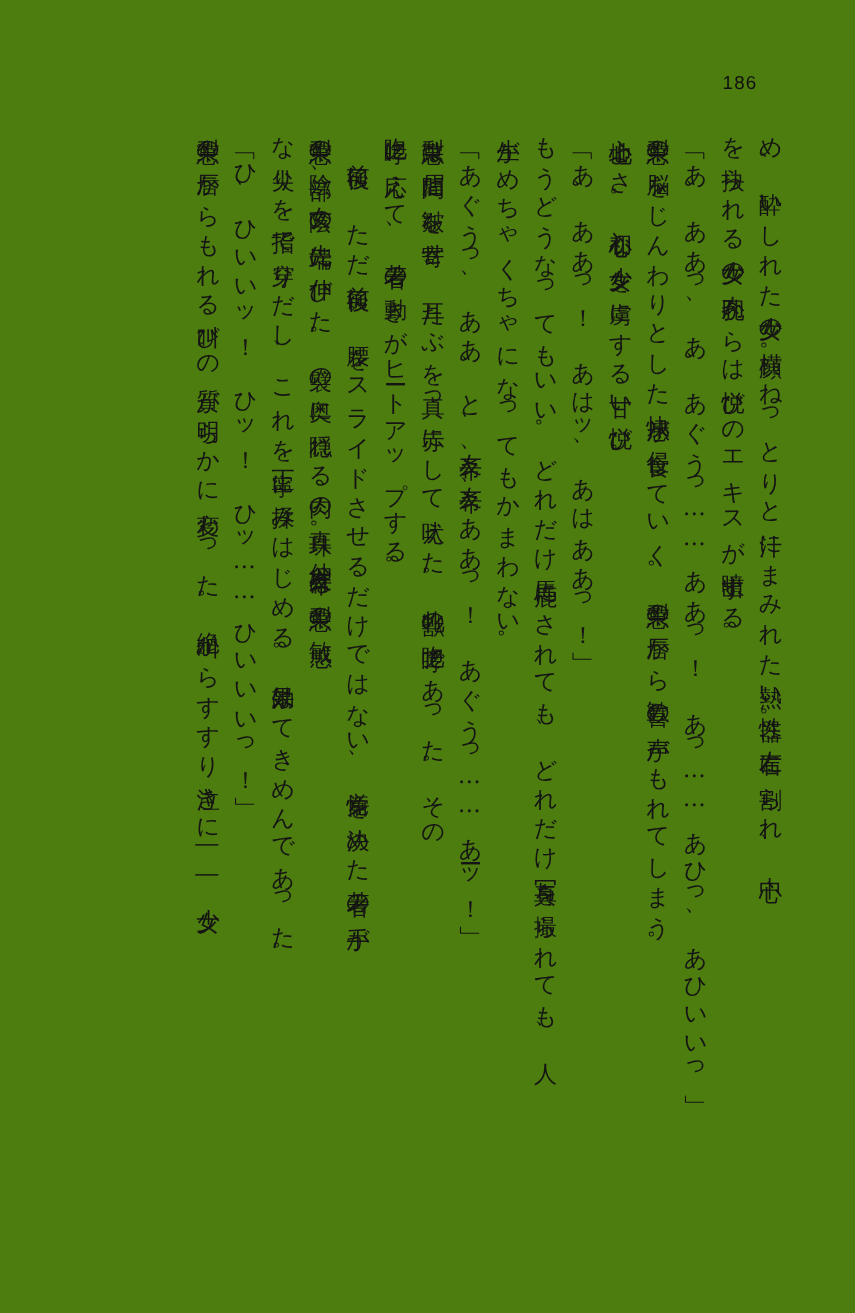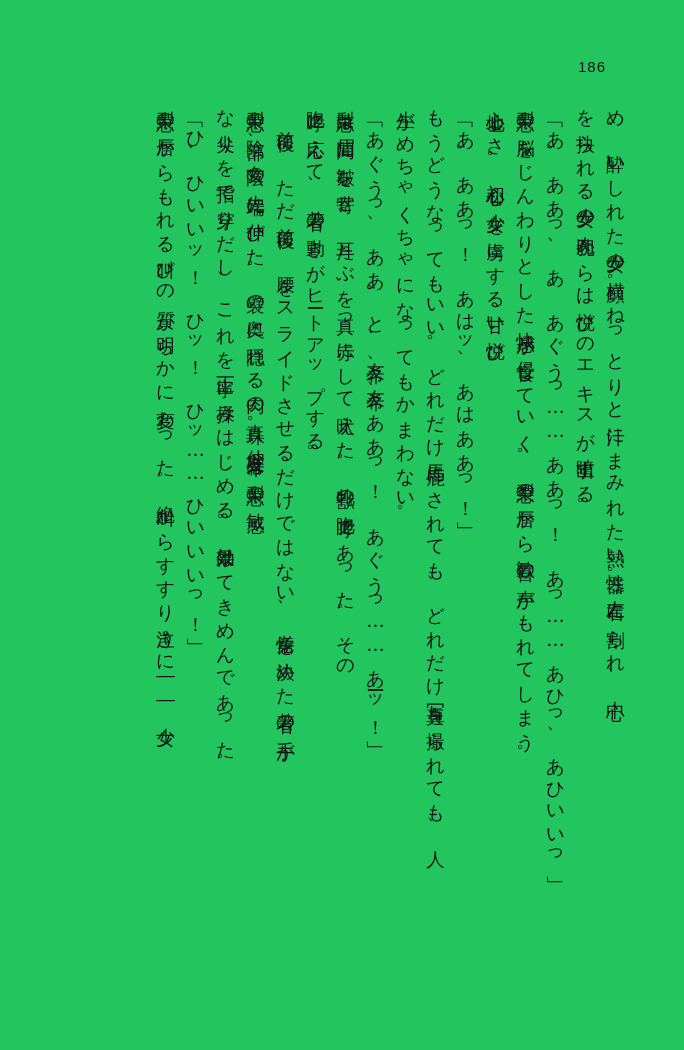--- a/index.html
+++ b/index.html
@@ -11,21 +11,21 @@
     width: 684px;
     height: 1050px;
     overflow: hidden;
     font-family: "DejaVu Serif", serif;
     color: #1a1a1a;
   }
   .page {
     position: relative;
     width: 684px;
     height: 1050px;
-    background: #22c55e;
+    background: #4d7c0f;
     box-sizing: border-box;
   }
   .page-number {
     position: absolute;
     top: 58px;
     right: 78px;
     font-family: "Liberation Sans", sans-serif;
     font-size: 15px;
     letter-spacing: 1px;
     color: #111;

